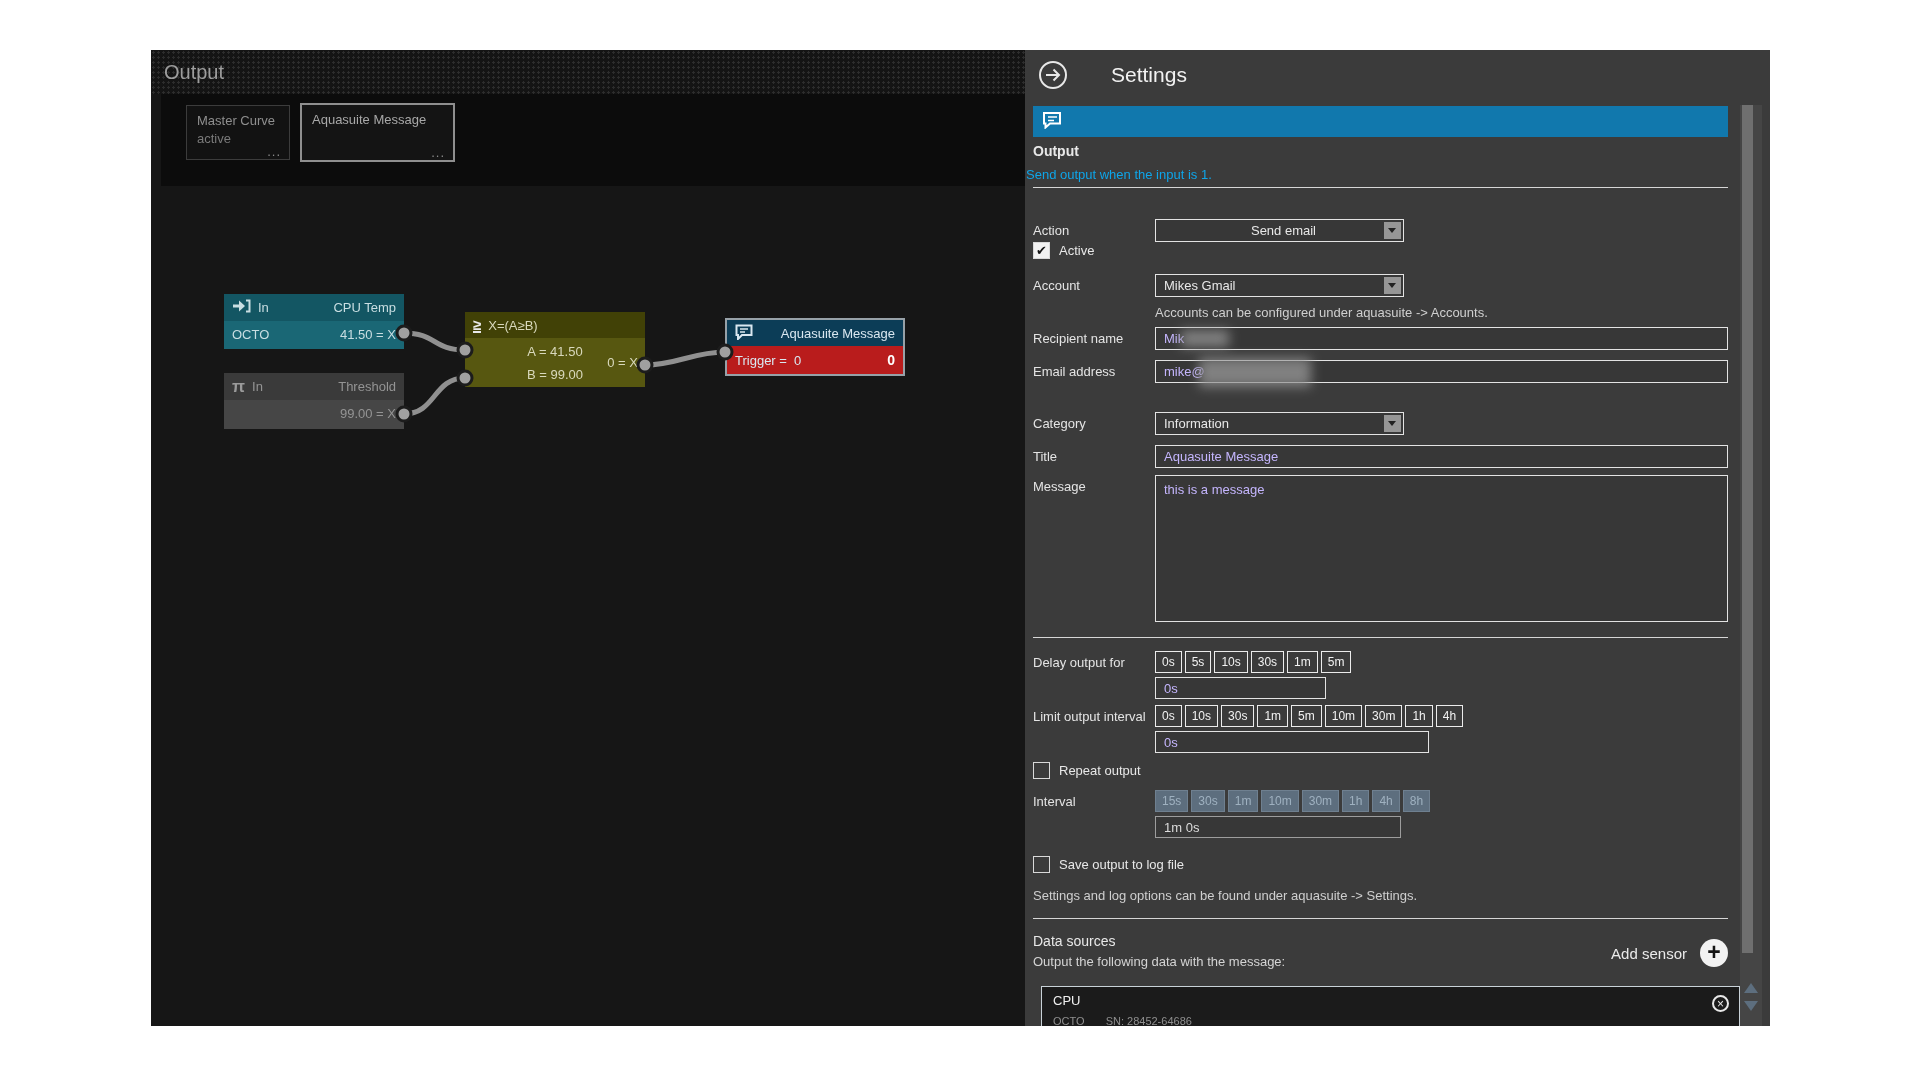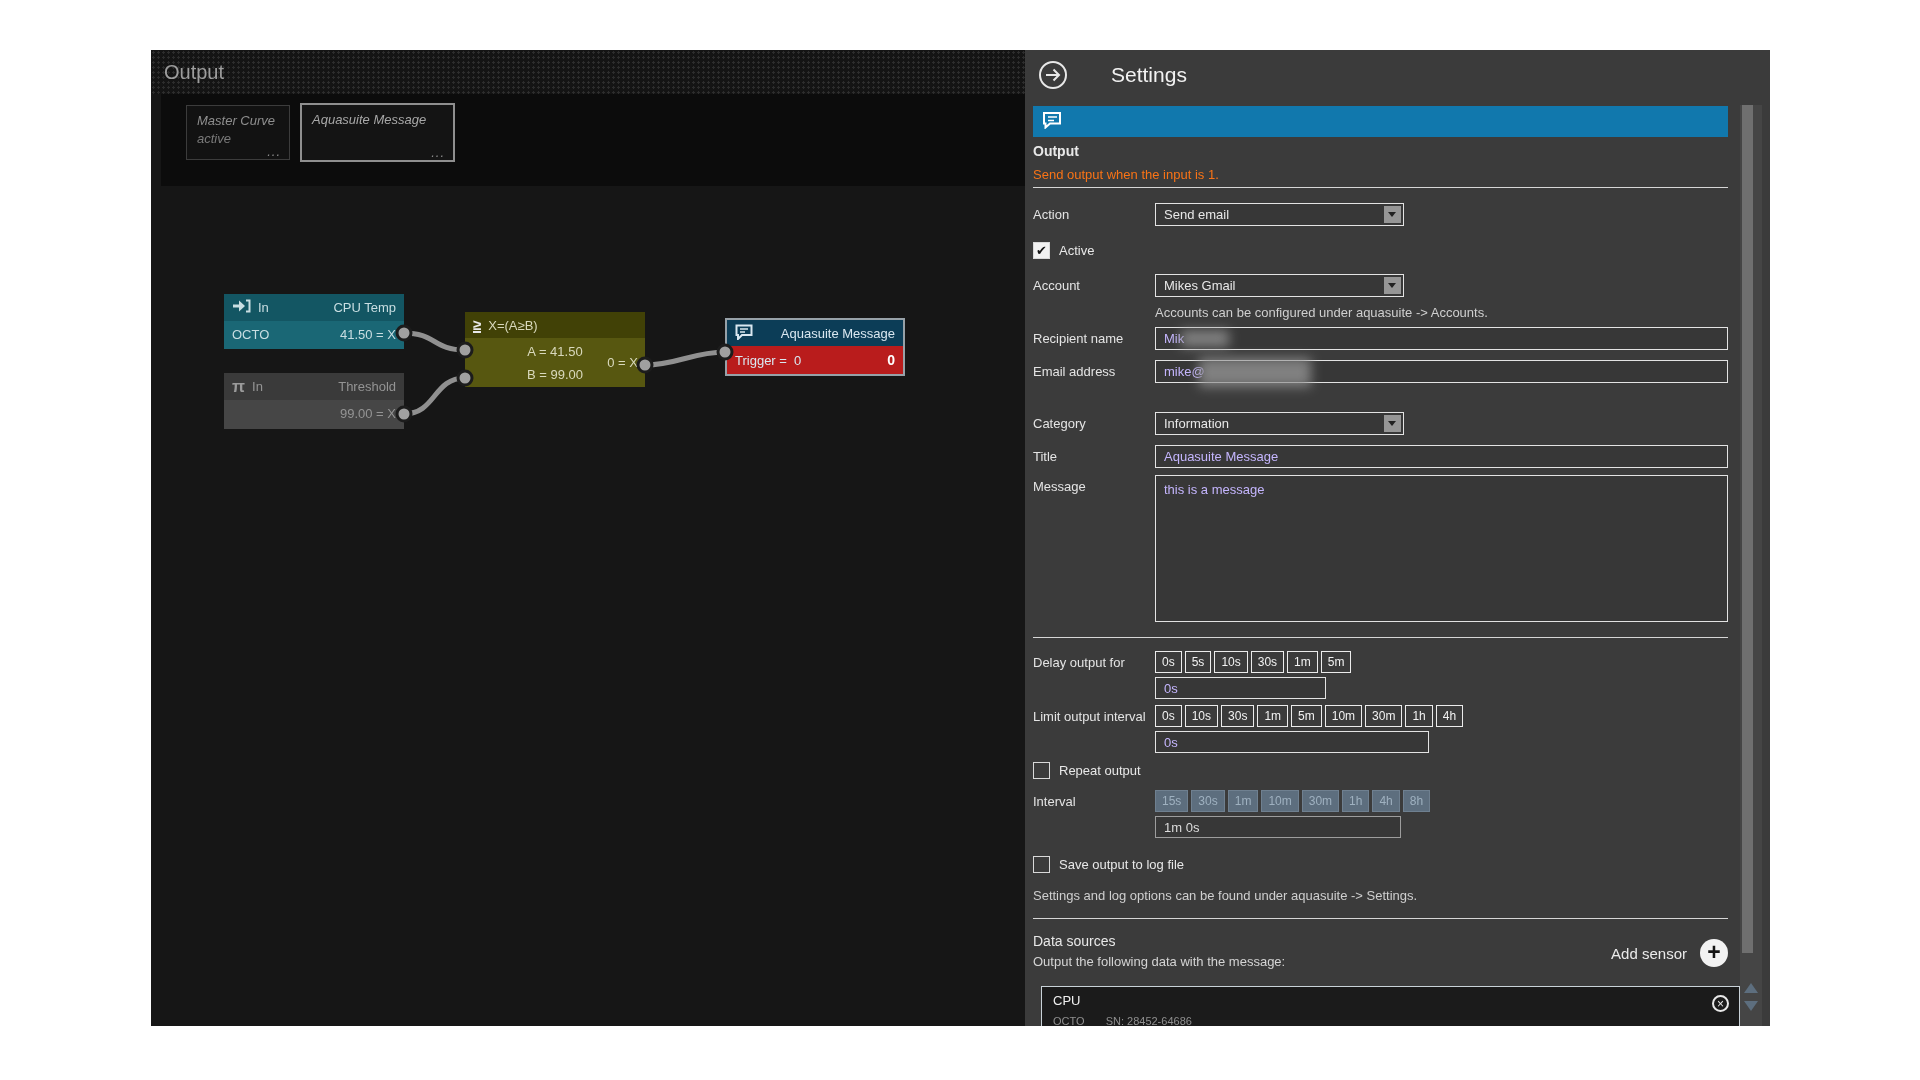--- a/index.html
+++ b/index.html
@@ -7,21 +7,21 @@
   .window { position:absolute; left:151px; top:50px; width:1619px; height:976px; background:#161616; overflow:hidden; }
 
   
   .canvas { position:absolute; left:0; top:0; width:874px; height:976px; background:#161616; }
   .titlebar { position:absolute; left:0; top:0; width:100%; height:44px;
     background-color:#141414;
     background-image:radial-gradient(#2d2d2d 1px, transparent 1.4px);
     background-size:5px 5px;
     color:#9d9d9d; font-size:20px; line-height:44px; padding-left:13px; }
   .tabstrip { position:absolute; left:10px; top:44px; right:0; height:92px; background:#0c0c0c; }
-  .card { position:absolute; background:#121212; border:1px solid #3c3c3c; color:#8f8f8f; font-size:13px; padding:7px 10px;font-style:italic; }
+  .card { position:absolute; background:#121212; border:1px solid #3c3c3c; color:#8f8f8f; font-size:13px; padding:7px 10px; }
   .card .sub { display:block; margin-top:3px; color:#7a7a7a; }
   .card .more { position:absolute; right:8px; bottom:0px; color:#8a8a8a; letter-spacing:1px; }
   .card.sel { border:2px solid #8f8f8f; background:#141414; color:#a8a8a8; }
   .card1 { left:25px; top:11px; width:104px; height:55px; }
   .card2 { left:139px; top:9px; width:155px; height:59px; }
 
   .node { position:absolute; font-size:13px; }
   .node .hdr { height:27px; display:flex; align-items:center; padding:0 8px; gap:7px; }
   .node .hdr .ttl { margin-left:auto; }
   .node .bd { position:relative; }
@@ -50,21 +50,21 @@
   .pi-glyph { font-weight:bold; font-size:17px; color:#9a9a9a; }
   .wires { position:absolute; left:0; top:0; pointer-events:none; }
 
   
   .panel { position:absolute; left:874px; top:0; width:745px; height:976px; background:#3b3b3b; color:#e8e8e8; font-size:13px; }
   .panel-header { position:absolute; left:0; top:0; width:100%; height:49px; }
   .panel-header .circ { position:absolute; left:13px; top:10px; }
   .panel-header .ptitle { position:absolute; left:60px; top:0; line-height:49px; font-size:21px; color:#f2f2f2;margin-left:26px; }
   .bluebar { position:absolute; left:8px; top:56px; width:695px; height:31px; background:#1178ad; display:flex; align-items:center; padding-left:9px; }
   .sec-title { position:absolute; left:8px; top:93px; font-weight:bold; font-size:14px; }
-  .sec-desc  { position:absolute; left:8px; top:117px; color:#f97316; }
+  .sec-desc  { position:absolute; left:1px; top:117px; color:#0ea5e9; }
   .sep { position:absolute; left:8px; width:695px; height:1px; background:#d6d6d6; }
 
   .prow { position:absolute; left:8px; width:695px; }
   .prow > .lbl { position:absolute; left:0; top:4px; color:#e4e4e4; }
   .field { position:absolute; left:122px; top:0; height:23px; background:#373737; border:1px solid #e3e3e3; color:#c4b5fd; font-size:13px; padding:0 8px; font-family:"Liberation Sans", sans-serif; }
   .dropdown { position:absolute; left:122px; top:0; width:249px; height:23px; background:#373737; border:1px solid #e3e3e3; line-height:21px; padding-left:8px; }
   .dd-btn { position:absolute; right:2px; top:2px; width:17px; height:17px; background:#969696; }
   .dd-btn::after { content:""; position:absolute; left:4px; top:6px; border-left:4px solid transparent; border-right:4px solid transparent; border-top:5px solid #222222; }
   .note { color:#cfcfcf; }
   .cb { position:absolute; left:0; top:0; width:17px; height:17px; border:1px solid #d9d9d9; background:transparent; }
@@ -212,21 +212,21 @@
             <path d="M2 2h16v10.5H8l-4.5 4v-4H2z" fill="none" stroke="#ffffff" stroke-width="2"></path>
             <path d="M6 6h9M6 9.5h6" stroke="#ffffff" stroke-width="1.6"></path>
           </svg>
       </span>
     </div>
 
     <div class="sec-title">Output</div>
     <div class="sec-desc">Send output when the input is 1.</div>
     <div class="sep" style="top:137px"></div>
 
-    <div class="prow" style="top:153px; height:23px;">
+    <div class="prow" style="top:169px; height:23px;text-align:center;">
       <span class="lbl">Action</span>
       <div class="dropdown">
         <span>Send email</span>
         <span class="dd-btn"></span>
       </div>
     </div>
 
     <div class="prow" style="top:192px; height:18px;">
       <span class="cb checked"></span>
       <span class="cb-lbl">Active</span>

